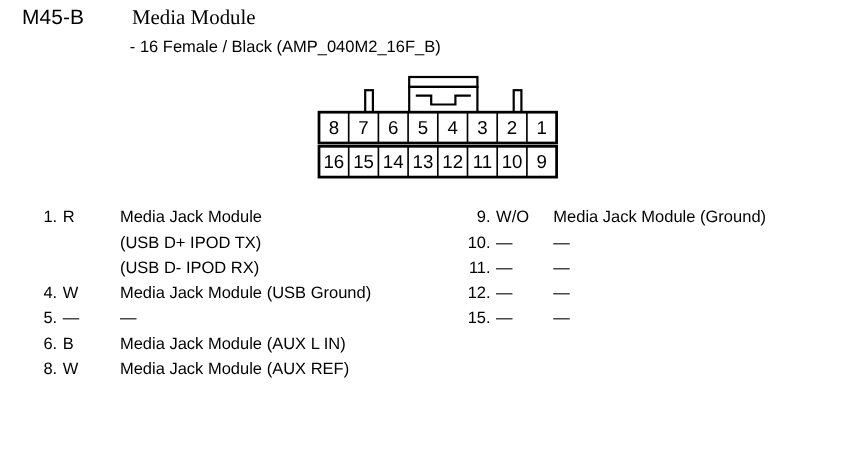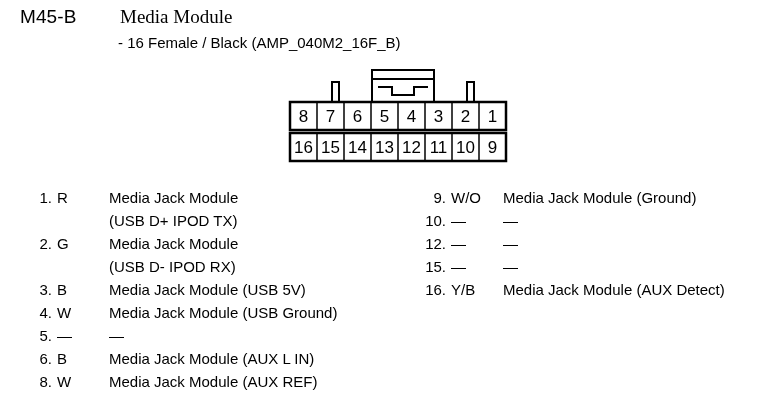--- a/index.html
+++ b/index.html
@@ -145,27 +145,25 @@
       <text x="155.5" y="85">11</text>
       <text x="182.5" y="85">10</text>
       <text x="209.5" y="85">9</text>
     </g>
   </g>
 </svg>
 
 <div class="pin-col" id="pin-col-left">
     <div class="pin-row"><span class="pin-idx">1.</span><span class="pin-colr">R</span><span class="pin-desc">Media Jack Module</span></div>
     <div class="pin-row cont"><span class="pin-idx">1.</span><span class="pin-colr">R</span><span class="pin-desc">(USB D+ IPOD TX)</span></div>
-    <div class="pin-row"><span class="pin-idx">2.</span><span class="pin-colr">G</span><span class="pin-desc">Media Jack Module</span></div>
     <div class="pin-row cont"><span class="pin-idx">2.</span><span class="pin-colr">G</span><span class="pin-desc">(USB D- IPOD RX)</span></div>
-    <div class="pin-row"><span class="pin-idx">3.</span><span class="pin-colr">B</span><span class="pin-desc">Media Jack Module (USB 5V)</span></div>
     <div class="pin-row"><span class="pin-idx">4.</span><span class="pin-colr">W</span><span class="pin-desc">Media Jack Module (USB Ground)</span></div>
     <div class="pin-row"><span class="pin-idx">5.</span><span class="pin-colr">—</span><span class="pin-desc">—</span></div>
     <div class="pin-row"><span class="pin-idx">6.</span><span class="pin-colr">B</span><span class="pin-desc">Media Jack Module (AUX L IN)</span></div>
     <div class="pin-row"><span class="pin-idx">8.</span><span class="pin-colr">W</span><span class="pin-desc">Media Jack Module (AUX REF)</span></div>
   </div>
 <div class="pin-col" id="pin-col-right">
     <div class="pin-row"><span class="pin-idx">9.</span><span class="pin-colr">W/O</span><span class="pin-desc">Media Jack Module (Ground)</span></div>
     <div class="pin-row"><span class="pin-idx">10.</span><span class="pin-colr">—</span><span class="pin-desc">—</span></div>
+    <div class="pin-row"><span class="pin-idx">11.</span><span class="pin-colr">—</span><span class="pin-desc">—</span></div>
     <div class="pin-row"><span class="pin-idx">12.</span><span class="pin-colr">—</span><span class="pin-desc">—</span></div>
     <div class="pin-row"><span class="pin-idx">15.</span><span class="pin-colr">—</span><span class="pin-desc">—</span></div>
-    <div class="pin-row"><span class="pin-idx">16.</span><span class="pin-colr">Y/B</span><span class="pin-desc">Media Jack Module (AUX Detect)</span></div>
   </div>
 
 </body></html>

